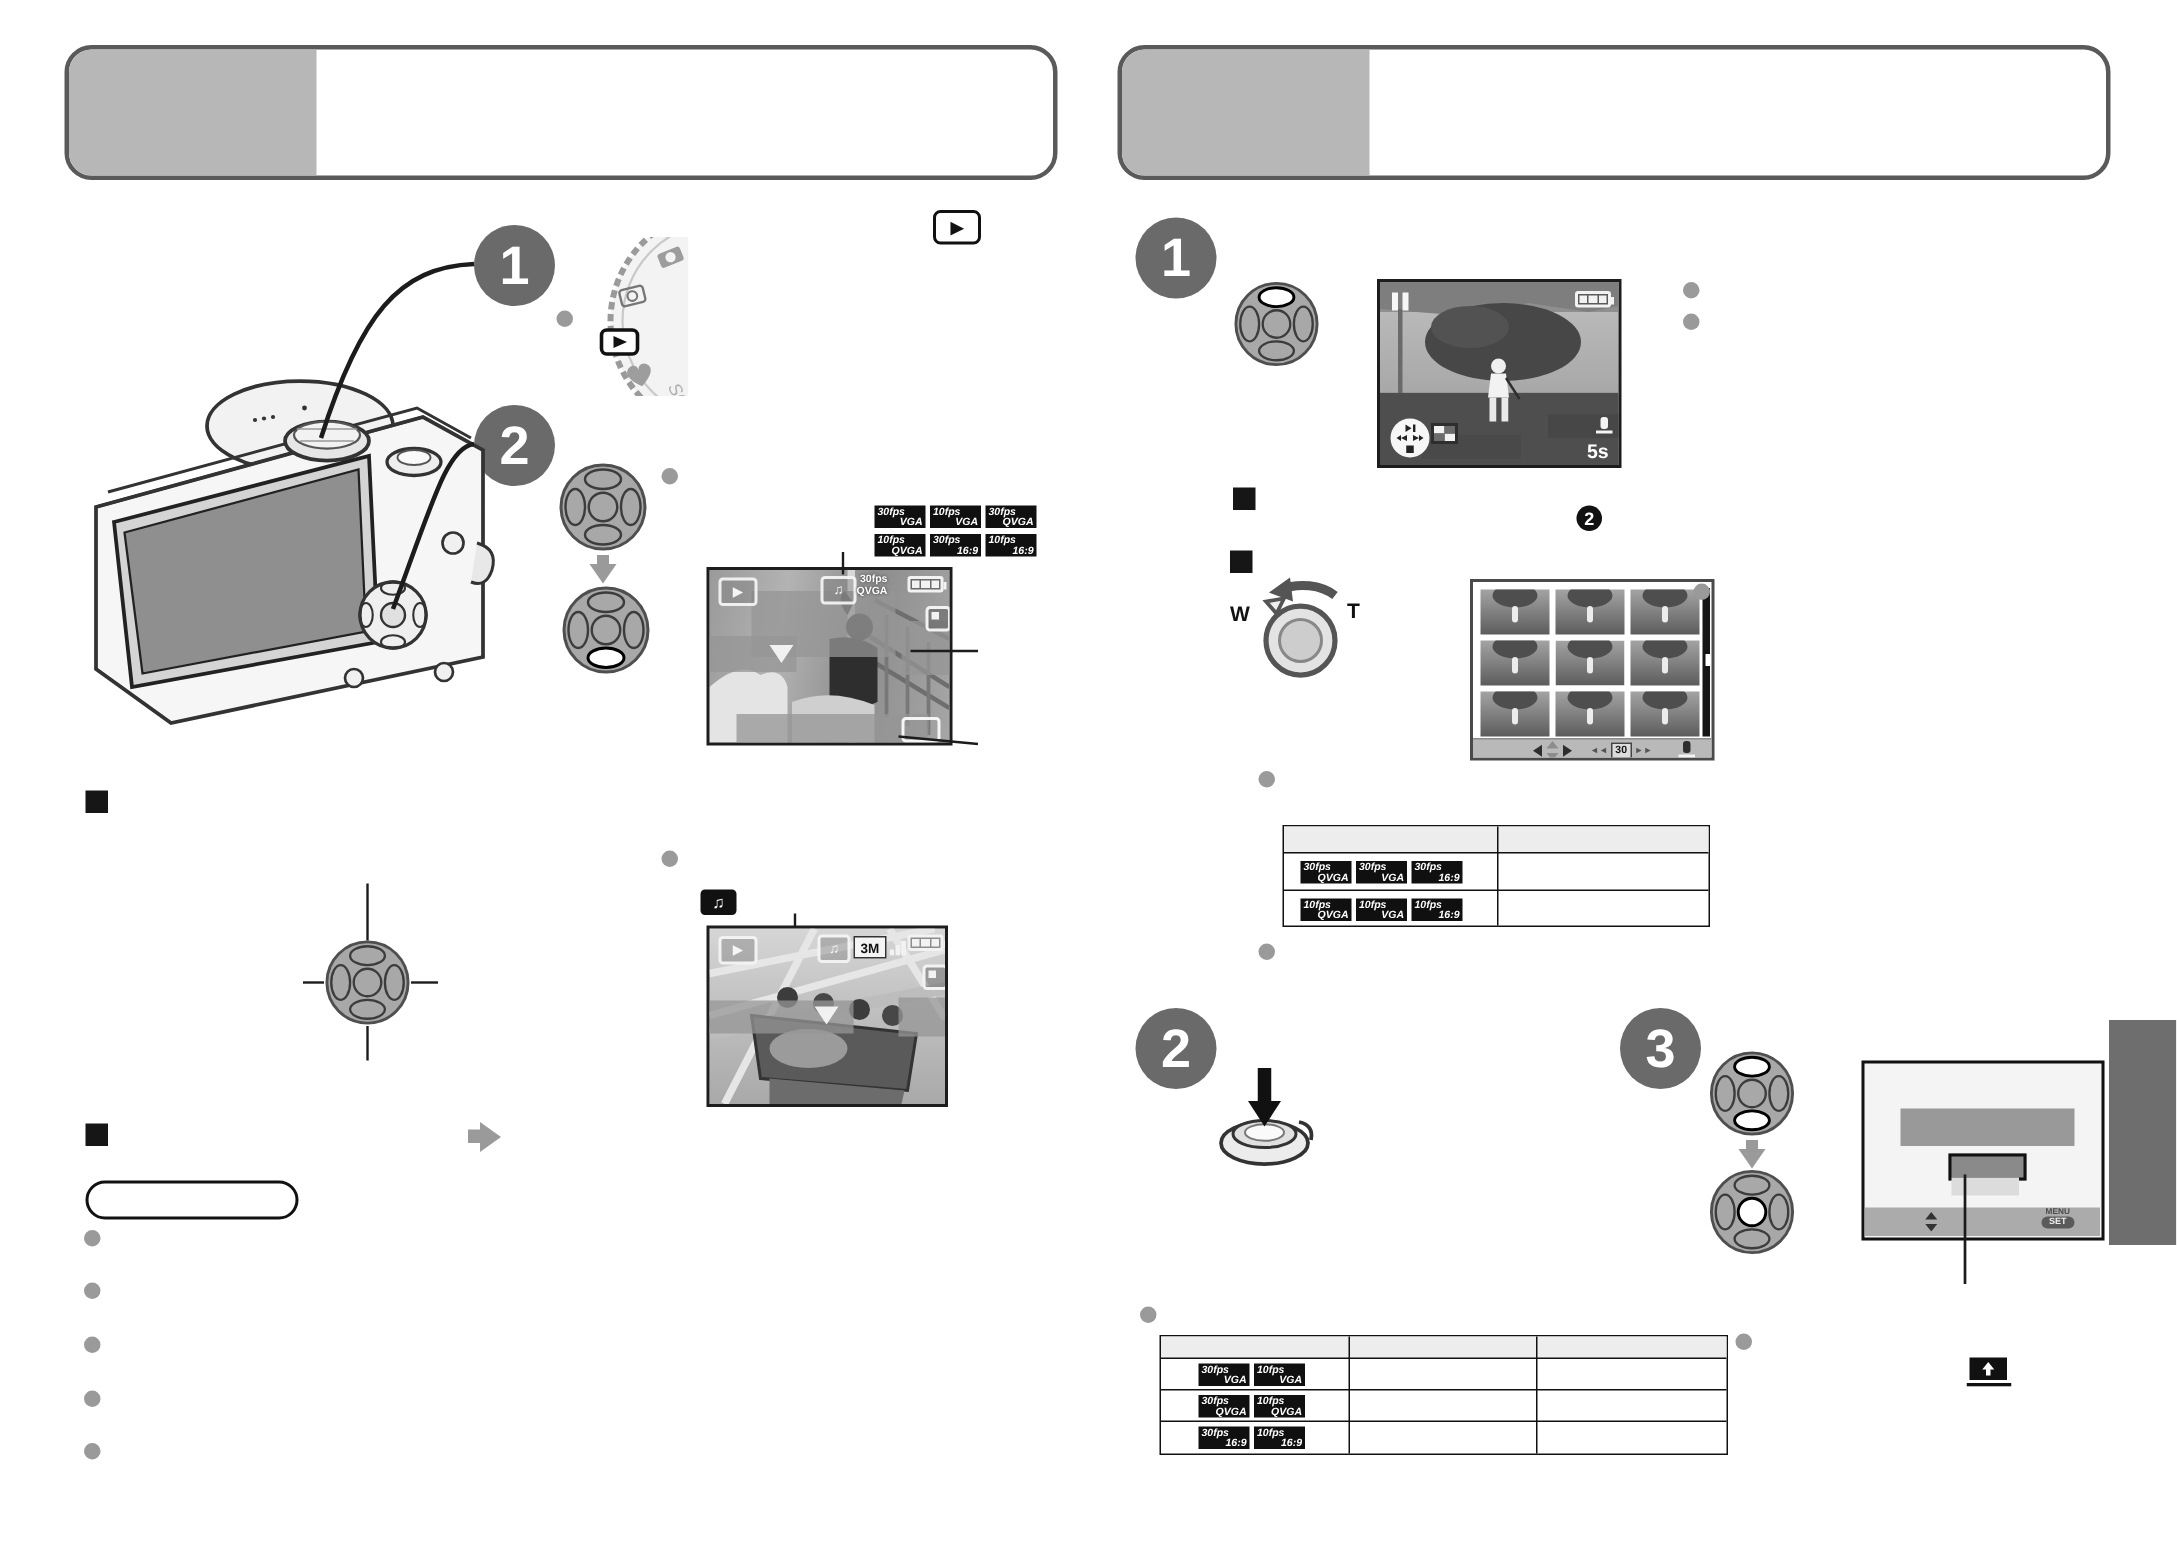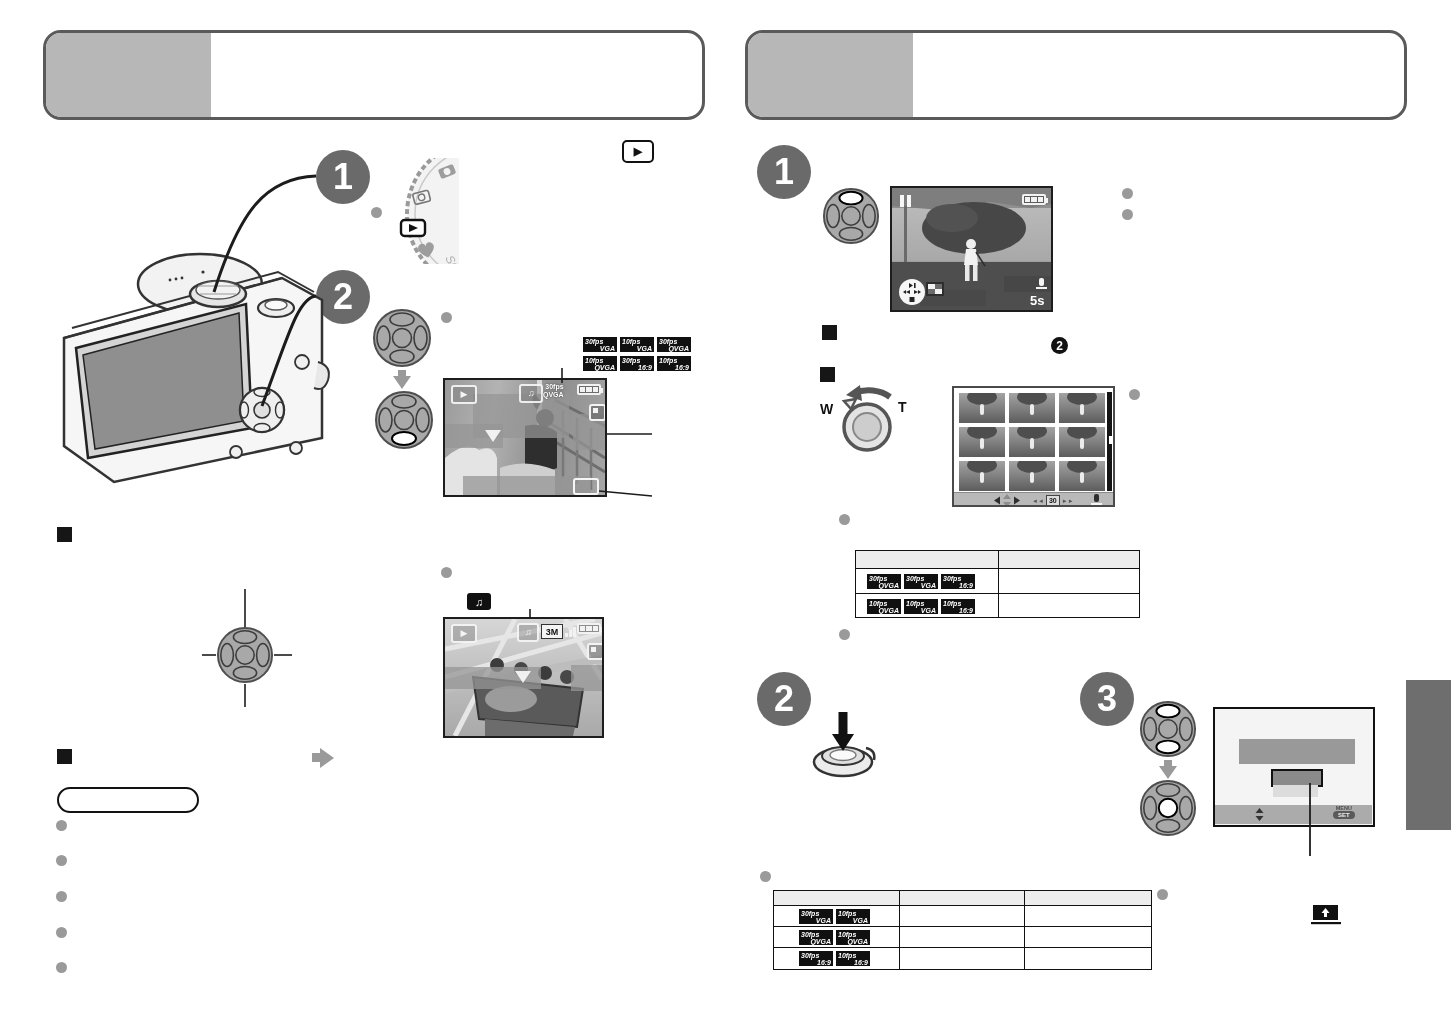--- a/index.html
+++ b/index.html
@@ -23,21 +23,21 @@
 
   
   .badge{width:34px;height:15px;background:#101010;color:#fff;line-height:1;padding:1px 2px;
          display:flex;flex-direction:column;justify-content:space-between;box-sizing:border-box;}
   .badge .fps{font-size:7px;font-weight:bold;text-align:left;}
   .badge .res{font-size:7px;font-weight:bold;text-align:right;}
   .badge-rows{position:absolute;display:flex;flex-direction:column;gap:4px;}
   .badge-row{display:flex;gap:3px;}
 
   
-  .screen{position:absolute;border:2px solid #1d1d1d;overflow:hidden;box-sizing:border-box;}
+  .screen{position:absolute;border:2px solid #1d1d1d;overflow:hidden;box-sizing:border-box;margin-left:28px;}
   .ovl{position:absolute;background:rgba(150,150,150,0.75);}
   .ps-play{position:absolute;width:22px;height:15px;border:2px solid rgba(250,250,250,0.9);
            background:rgba(120,120,120,0.4);border-radius:3px;color:#f5f5f5;font-size:9px;
            display:flex;align-items:center;justify-content:center;line-height:1;}
   .battery{position:absolute;width:24px;height:11px;border:2px solid #f2f2f2;border-radius:2px;
            display:flex;gap:1px;padding:1px;box-sizing:border-box;background:rgba(40,40,40,.4);}
   .battery i{flex:1;background:#f2f2f2;}
   .battery::after{content:"";position:absolute;right:-4px;top:2px;width:2px;height:5px;background:#f2f2f2;}
   .mem-icon{position:absolute;width:13px;height:13px;border:2px solid #f2f2f2;border-radius:3px;
             background:rgba(60,60,60,.35);}

